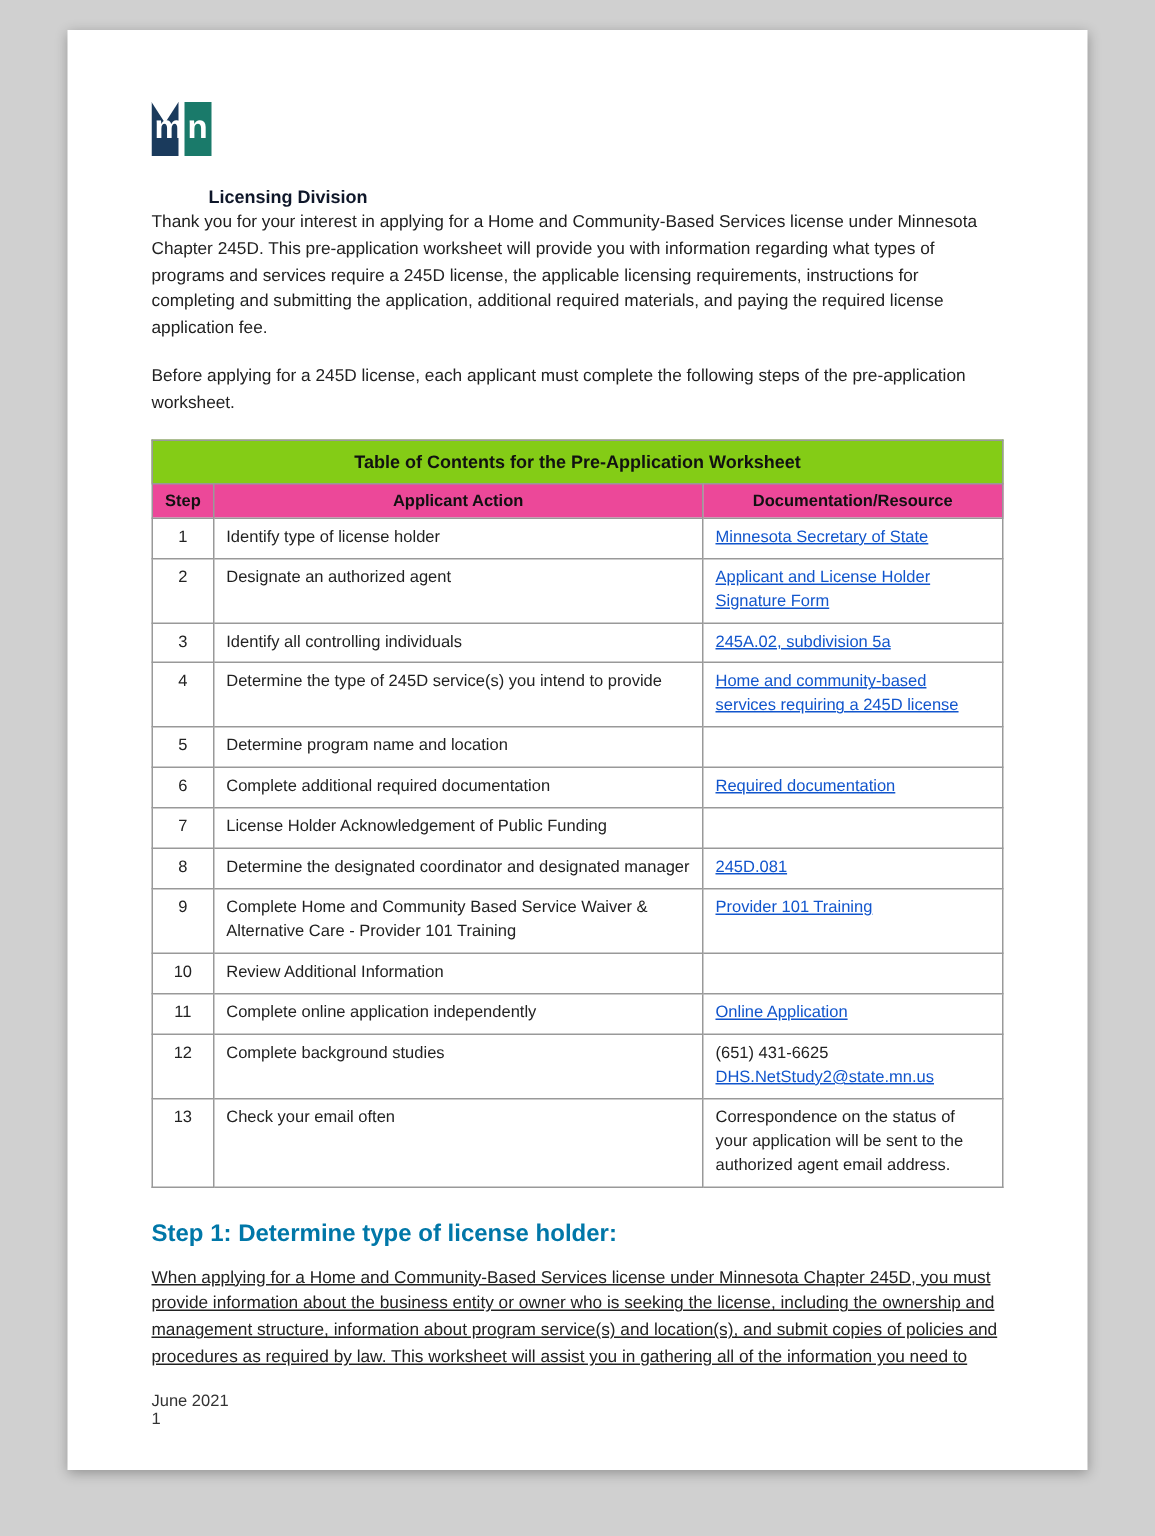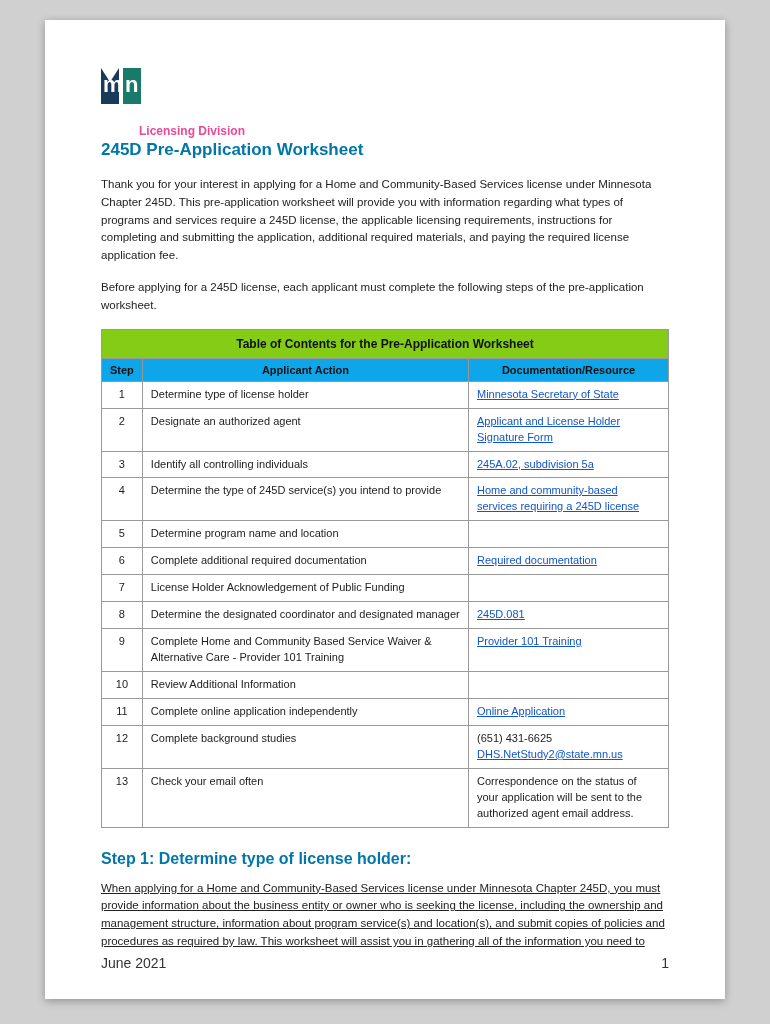--- a/index.html
+++ b/index.html
@@ -46,21 +46,21 @@
     .logo-dept {
       font-size: 15px;
       font-weight: bold;
       color: #1a3a5c;
       line-height: 1.2;
       letter-spacing: 0.5px;
     }
     .division-label {
       font-size: 12px;
       font-weight: bold;
-      color: #ec4899;
+      color: #0f172a;
       margin-bottom: 2px;
       padding-left: 38px;
     }
     .page-title {
       font-size: 17px;
       font-weight: bold;
       color: #0077a8;
       margin-bottom: 16px;
     }
     .intro-text {
@@ -83,21 +83,21 @@
       border-bottom: none;
       padding: 7px 4px;
       text-align: center;
       color: #111;
     }
     .toc-table th {
       border: 1px solid #999;
       padding: 5px 8px;
       text-align: center;
       font-weight: bold;
-      background: #0ea5e9;
+      background: #ec4899;
       color: #111;
     }
     .toc-table td {
       border: 1px solid #999;
       padding: 5px 8px;
       vertical-align: top;
       color: #222;
       line-height: 1.45;
     }
     .toc-table td.step-num {
@@ -125,22 +125,23 @@
       line-height: 1.55;
       text-decoration: underline;
     }
     .page-footer {
       position: absolute;
       bottom: 28px;
       left: 56px;
       right: 56px;
       display: flex;
       justify-content: space-between;
-      font-size: 14px;
+      font-size: 11px;
       color: #333;
+      flex-direction: column;
     }
   </style>
 </head>
 <body>
 
 <div class="page">
 
   <div class="header">
     <div class="logo-container">
 
@@ -153,38 +154,37 @@
         <polygon points="0,0 9,14 18,0" fill="white"></polygon>
 
         <text x="2" y="24" font-size="22" font-weight="bold" fill="white" font-family="Arial">m</text>
         <text x="24" y="24" font-size="22" font-weight="bold" fill="white" font-family="Arial">n</text>
       </svg>
     </div>
   </div>
 
   <div class="division-label">Licensing Division</div>
 
-  <div class="page-title">245D Pre-Application Worksheet</div>
 
   <p class="intro-text">Thank you for your interest in applying for a Home and Community-Based Services license under Minnesota Chapter 245D. This pre-application worksheet will provide you with information regarding what types of programs and services require a 245D license, the applicable licensing requirements, instructions for completing and submitting the application, additional required materials, and paying the required license application fee.</p>
   <p class="intro-text">Before applying for a 245D license, each applicant must complete the following steps of the pre-application worksheet.</p>
 
   <table class="toc-table">
     <caption>Table of Contents for the Pre-Application Worksheet</caption>
     <thead>
       <tr>
         <th>Step</th>
         <th>Applicant Action</th>
         <th>Documentation/Resource</th>
       </tr>
     </thead>
     <tbody id="toc-tbody">
     <tr>
           <td class="step-num">1</td>
-          <td>Determine type of license holder</td>
+          <td>Identify type of license holder</td>
           <td class="doc-col"><a href="#" class="link-text">Minnesota Secretary of State</a></td>
         </tr>
         <tr>
           <td class="step-num">2</td>
           <td>Designate an authorized agent</td>
           <td class="doc-col"><a href="#" class="link-text">Applicant and License Holder Signature Form</a></td>
         </tr>
         <tr>
           <td class="step-num">3</td>
           <td>Identify all controlling individuals</td>

